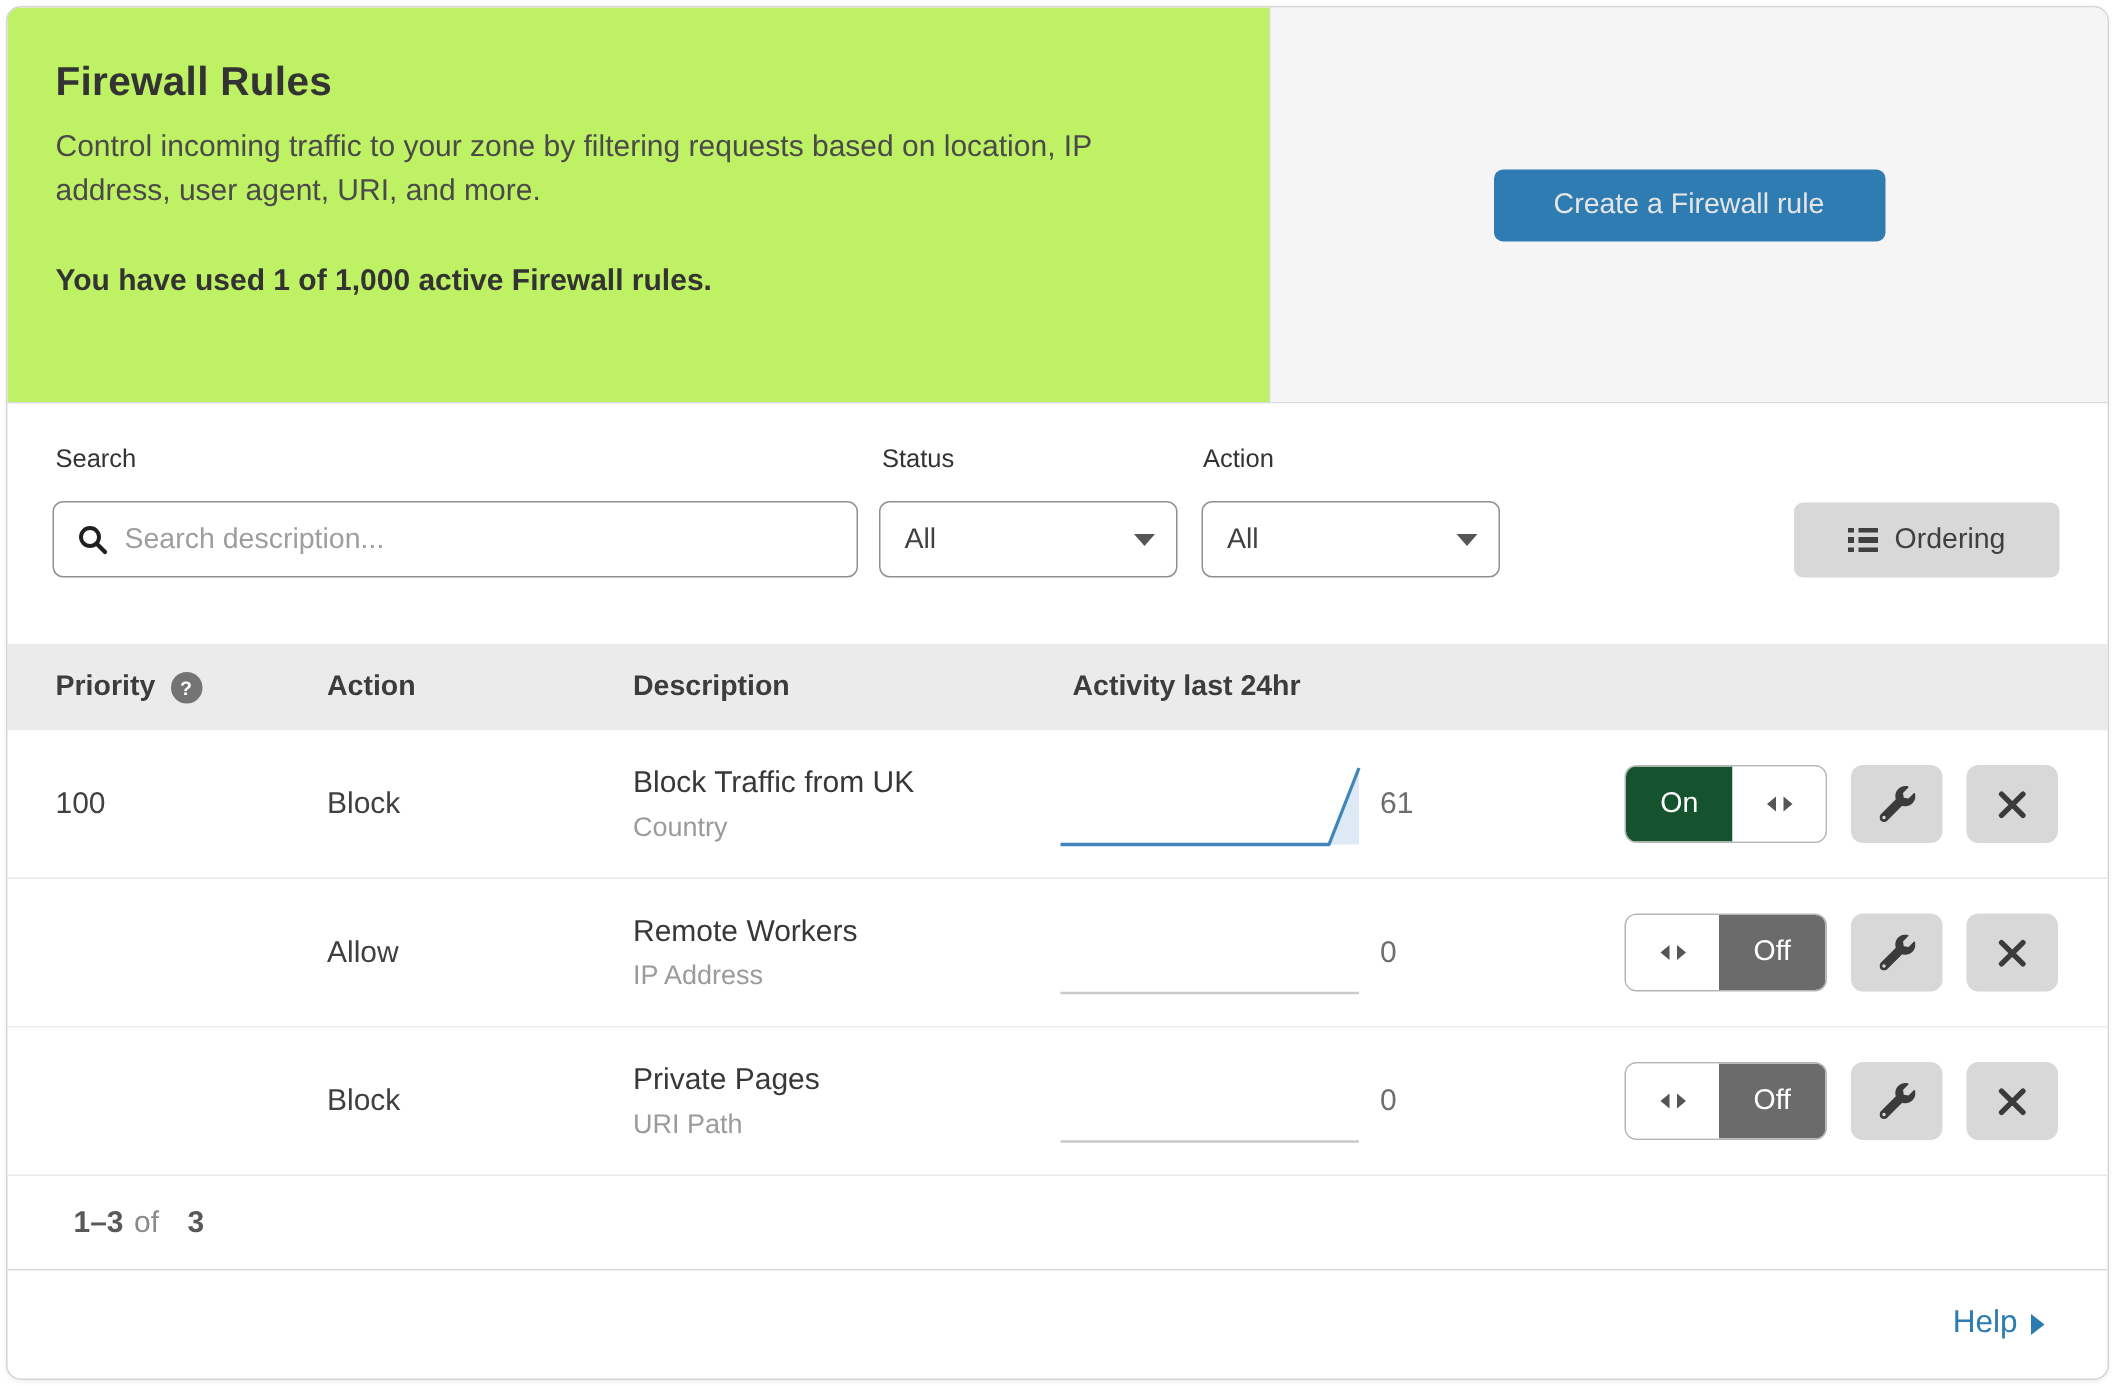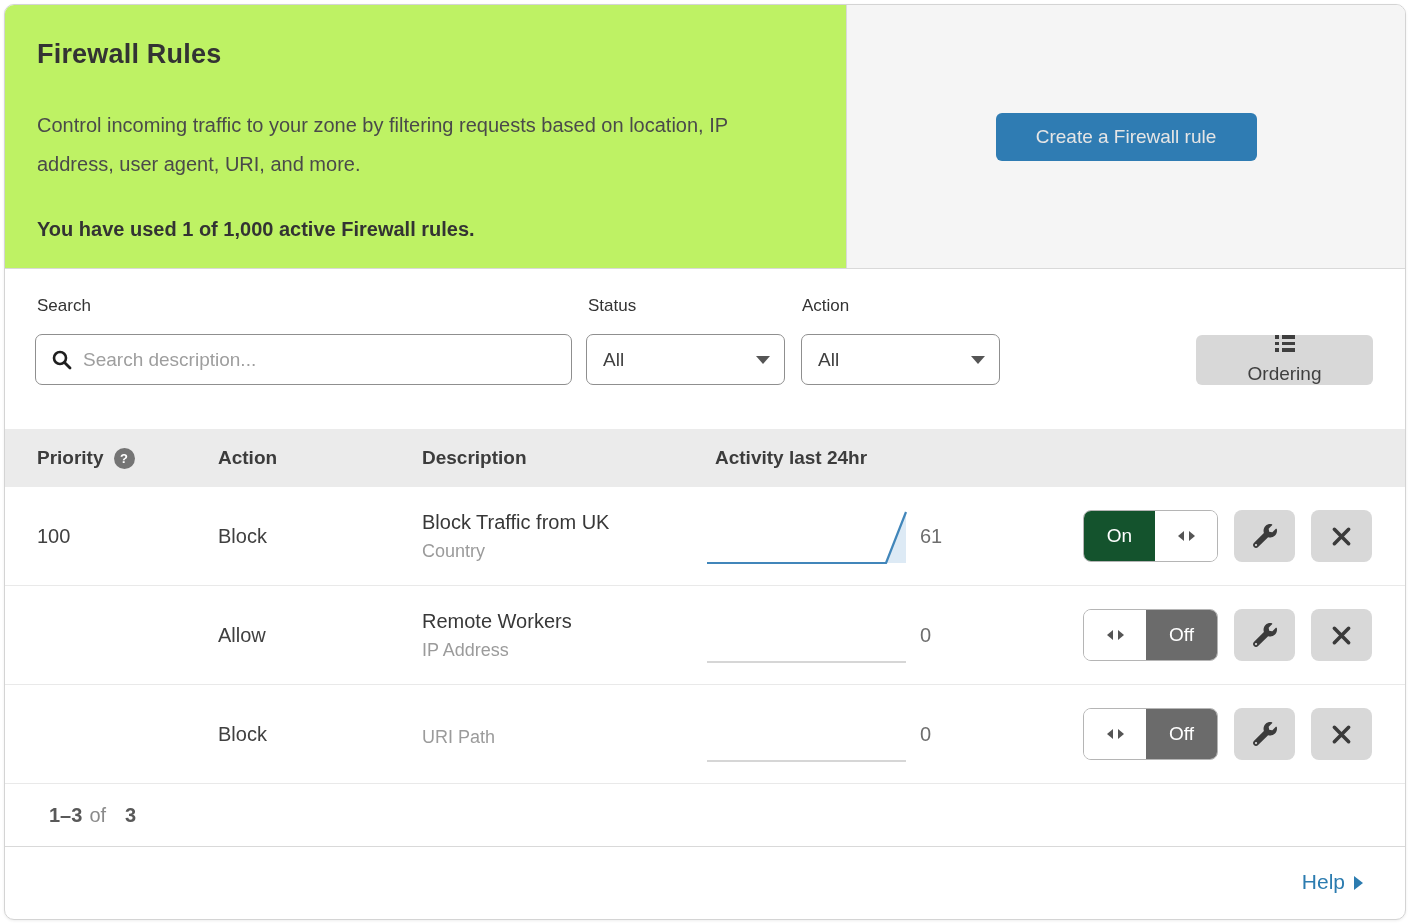--- a/index.html
+++ b/index.html
@@ -8,21 +8,21 @@
   .card{
     position:relative; width:1402px; height:916px; margin:4px;
     border:1px solid #d4d4d4; border-radius:10px; overflow:hidden;
     background:#fff; box-shadow:0 1px 3px rgba(0,0,0,.07);
   }
 
   
   .top{ display:flex; height:264px; border-bottom:1px solid #d9d9d9; }
   .top-left{ width:842px; background:#bef264; border-right:1px solid #d9d9d9; padding:34px 32px 0 32px; }
   .page-title{ font-size:27px; font-weight:bold; color:#333; letter-spacing:.2px; }
-  .page-desc{ margin-top:36px; font-size:20px; line-height:39px; color:#4a4a4a; max-width:770px; }
+  .page-desc{ margin-top:14px; font-size:20px; line-height:29px; color:#4a4a4a; max-width:770px; }
   .usage-note{ margin-top:34px; font-size:20px; font-weight:bold; color:#333; }
   .top-right{ flex:1; background:#f5f5f5; display:flex; align-items:center; justify-content:center; }
   .create-btn{
     background:#2f7cb3; color:#e5e5e5; border:none; border-radius:6px;
     width:261px; height:48px; font-size:19px; font-family:inherit; cursor:pointer;
     display:flex; align-items:center; justify-content:center;
   }
 
   
   .filters{ position:relative; height:160px; background:#fff; }
@@ -44,21 +44,21 @@
     border:1px solid #8f8f8f; border-radius:7px; background:#fff;
     display:flex; align-items:center; padding:0 14px 0 16px; cursor:pointer;
   }
   .sel-status{ left:581px; } .sel-action{ left:796px; }
   .select .sel-value{ font-size:19px; color:#404040; flex:1; }
   .caret{ width:0; height:0; border-left:7px solid transparent; border-right:7px solid transparent; border-top:8px solid #555; }
   .ordering-btn{
     position:absolute; right:32px; top:66px; width:177px; height:50px;
     background:#d8d8d8; border:none; border-radius:6px; cursor:pointer;
     display:flex; align-items:center; justify-content:center; gap:11px;
-    font-size:19px; font-family:inherit; color:#3f3f3f;flex-direction:column;
+    font-size:19px; font-family:inherit; color:#3f3f3f;
   }
   .list-icon{ display:flex; flex-direction:column; gap:3px; }
   .list-icon i{ display:flex; gap:3px; }
   .list-icon i::before{ content:""; width:4px; height:3.5px; background:#3f3f3f; }
   .list-icon i::after{ content:""; width:13px; height:3.5px; background:#3f3f3f; }
 
   
   .grid{ display:grid; grid-template-columns:181px 204px 283px 215px 90px 1fr; padding:0 33px 0 32px; align-items:center; }
   .thead{ height:58px; background:#ebebeb; font-size:19px; font-weight:bold; color:#3c3c3c; }
   .th-activity{ padding-left:10px; }
@@ -229,20 +229,21 @@
           <path d="M3.2 3.2 L16.8 16.8 M16.8 3.2 L3.2 16.8" stroke="#3b3b3b" stroke-width="3.4" stroke-linecap="round"></path>
         </svg>
       </button>
     </div>
   </div>
 
   <div class="grid rule-row">
     <div class="cell-priority"></div>
     <div class="cell-action">Block</div>
     <div class="cell-desc">
+      <div class="d-main">Private Pages</div>
       <div class="d-sub">URI Path</div>
     </div>
     <div>
       <svg class="spark" viewBox="0 0 205 60">
         <line x1="2" y1="57" x2="201" y2="57" stroke="#c9c9c9" stroke-width="1.6"></line>
       </svg>
     </div>
     <div class="cell-value">0</div>
     <div class="cell-controls">
       <div class="toggle">

